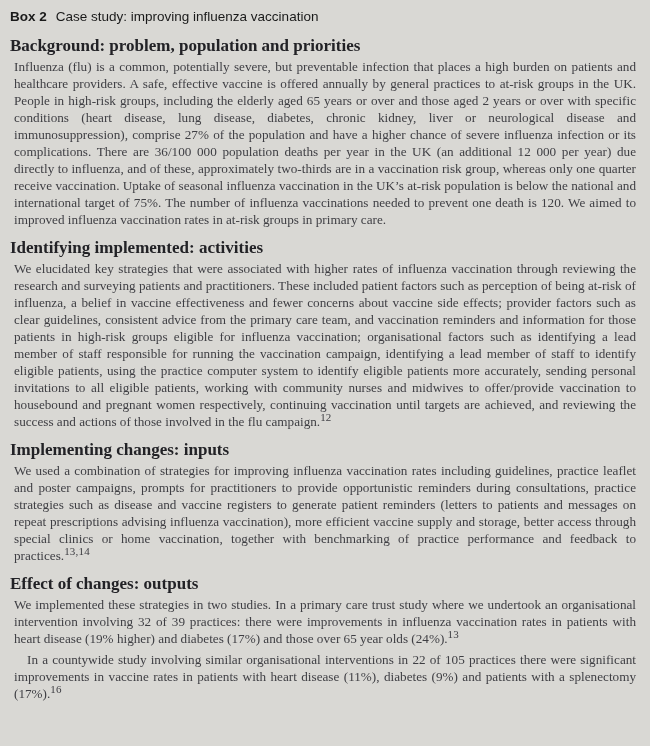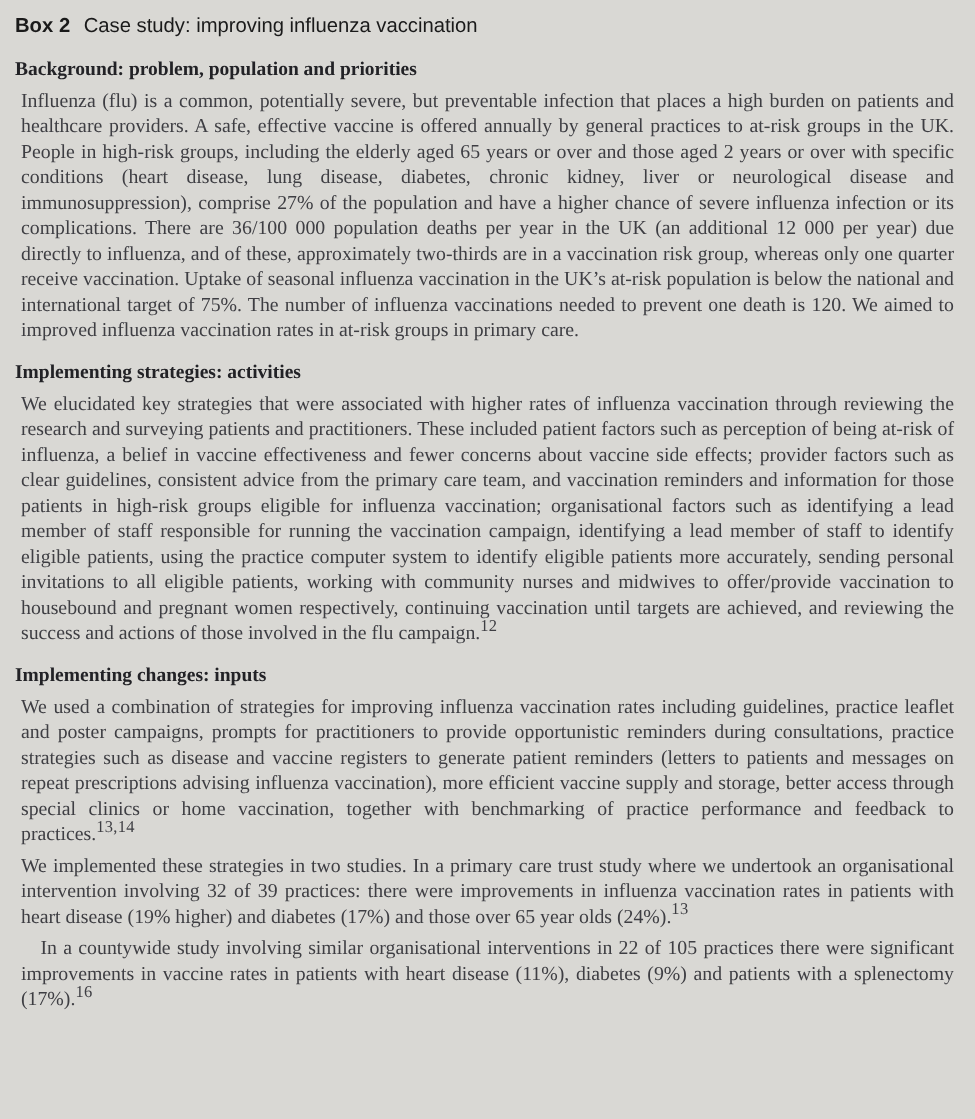--- a/index.html
+++ b/index.html
@@ -28,21 +28,21 @@
     color: var(--title-text);
     margin-bottom: 10px;
     white-space: nowrap;
   }
   .box-label {
     font-weight: bold;
     margin-right: 9px;
   }
   .section-heading {
     font-family: "Liberation Serif", serif;
-    font-size: 13px;
+    font-size: 17px;
     font-weight: bold;
     line-height: 17px;
     color: var(--heading-text);
     margin: 11px 0 0 0;
   }
   .section-paragraph {
     font-family: "Liberation Serif", serif;
     font-size: 13.2px;
     line-height: 17px;
     color: var(--body-text);
@@ -66,25 +66,26 @@
 <div class="box">
   <div class="box-titlebar">
     <span class="box-label">Box 2</span><span>Case study: improving influenza vaccination</span>
   </div>
   <div id="sections">
       <section>
         <h2 class="section-heading">Background: problem, population and priorities</h2>
         <p class="section-paragraph">Influenza (flu) is a common, potentially severe, but preventable infection that places a high burden on patients and healthcare providers. A safe, effective vaccine is offered annually by general practices to at-risk groups in the UK. People in high-risk groups, including the elderly aged 65 years or over and those aged 2 years or over with specific conditions (heart disease, lung disease, diabetes, chronic kidney, liver or neurological disease and immunosuppression), comprise 27% of the population and have a higher chance of severe influenza infection or its complications. There are 36/100 000 population deaths per year in the UK (an additional 12 000 per year) due directly to influenza, and of these, approximately two-thirds are in a vaccination risk group, whereas only one quarter receive vaccination. Uptake of seasonal influenza vaccination in the UK’s at-risk population is below the national and international target of 75%. The number of influenza vaccinations needed to prevent one death is 120. We aimed to improved influenza vaccination rates in at-risk groups in primary care.</p>
       </section>
       <section>
-        <h2 class="section-heading">Implementing strategies: activities</h2>
+        <h2 class="section-heading">Identifying implemented: activities</h2>
         <p class="section-paragraph">We elucidated key strategies that were associated with higher rates of influenza vaccination through reviewing the research and surveying patients and practitioners. These included patient factors such as perception of being at-risk of influenza, a belief in vaccine effectiveness and fewer concerns about vaccine side effects; provider factors such as clear guidelines, consistent advice from the primary care team, and vaccination reminders and information for those patients in high-risk groups eligible for influenza vaccination; organisational factors such as identifying a lead member of staff responsible for running the vaccination campaign, identifying a lead member of staff to identify eligible patients, using the practice computer system to identify eligible patients more accurately, sending personal invitations to all eligible patients, working with community nurses and midwives to offer/provide vaccination to housebound and pregnant women respectively, continuing vaccination until targets are achieved, and reviewing the success and actions of those involved in the flu campaign.<sup class="ref-marker">12</sup></p>
       </section>
       <section>
         <h2 class="section-heading">Implementing changes: inputs</h2>
         <p class="section-paragraph">We used a combination of strategies for improving influenza vaccination rates including guidelines, practice leaflet and poster campaigns, prompts for practitioners to provide opportunistic reminders during consultations, practice strategies such as disease and vaccine registers to generate patient reminders (letters to patients and messages on repeat prescriptions advising influenza vaccination), more efficient vaccine supply and storage, better access through special clinics or home vaccination, together with benchmarking of practice performance and feedback to practices.<sup class="ref-marker">13,14</sup></p>
       </section>
       <section>
+        <h2 class="section-heading">Effect of changes: outputs</h2>
         <p class="section-paragraph">We implemented these strategies in two studies. In a primary care trust study where we undertook an organisational intervention involving 32 of 39 practices: there were improvements in influenza vaccination rates in patients with heart disease (19% higher) and diabetes (17%) and those over 65 year olds (24%).<sup class="ref-marker">13</sup></p>
         <p class="section-paragraph indent">In a countywide study involving similar organisational interventions in 22 of 105 practices there were significant improvements in vaccine rates in patients with heart disease (11%), diabetes (9%) and patients with a splenectomy (17%).<sup class="ref-marker">16</sup></p>
       </section>
     </div>
 </div>
 
 </body></html>

